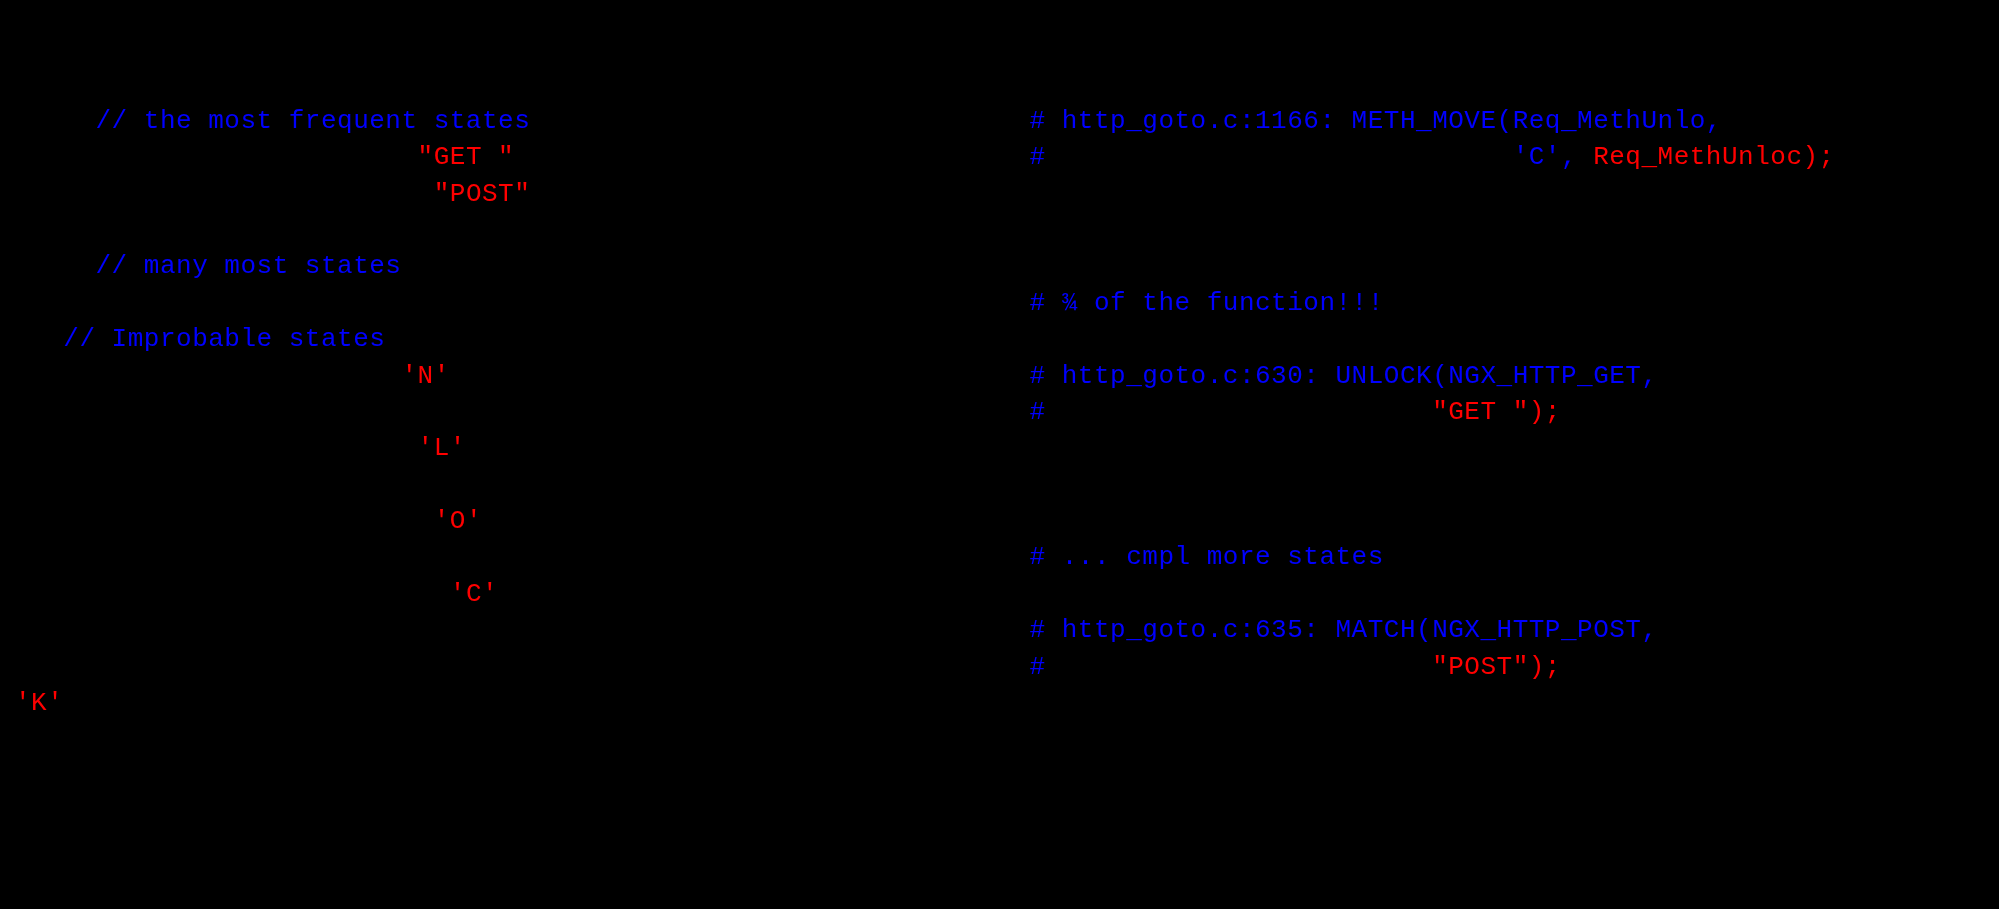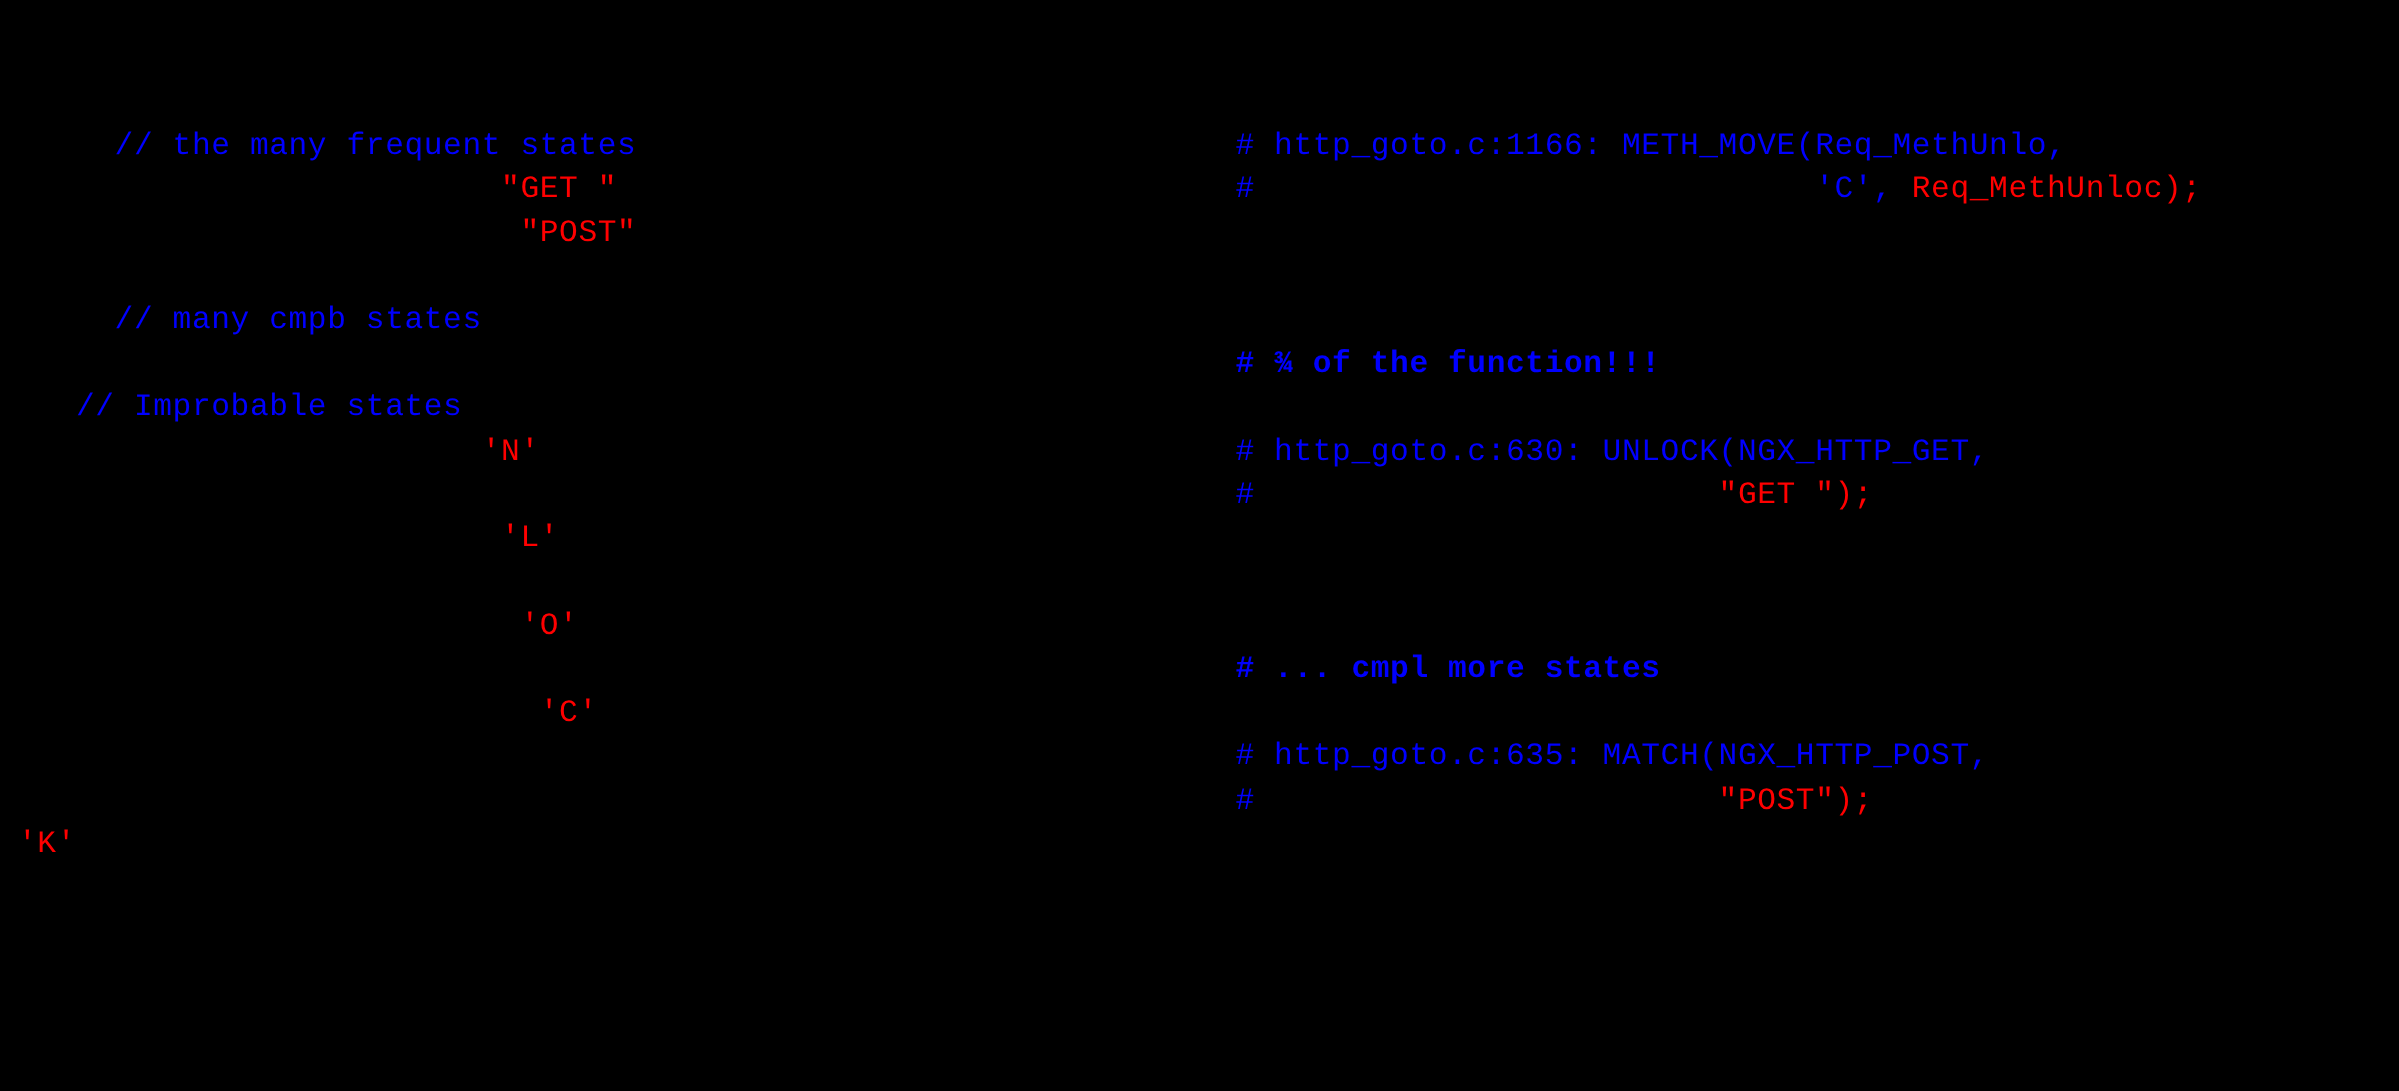--- a/index.html
+++ b/index.html
@@ -28,34 +28,34 @@
   .col-left {
     flex: 0 0 49%;
     padding-right: 10px;
   }
   .col-right {
     flex: 0 0 51%;
     padding-left: 10px;
   }
   .blue { color: #0000ff; }
   .red  { color: #ff0000; }
-  .bold { font-weight: bold; }
+  .bold { font-weight: normal; }
 </style>
 </head>
 <body>
 
 <div class="container">
 
   <div class="col col-left">
 <span>Req_Method: {</span>
-<span class="blue">     // the many frequent states</span>
+<span class="blue">     // the most frequent states</span>
 <span><span>     MATCH(NGX_HTTP_GET, </span><span class="red">"GET "</span><span>);</span></span>
 <span><span>     MATCH(NGX_HTTP_POST, </span><span class="red">"POST"</span><span>);</span></span>
 <span>     ...</span>
-<span class="blue">     // many cmpb states</span>
+<span class="blue">     // many most states</span>
 <span>     ...</span>
 <span class="blue">   // Improbable states</span>
 <span><span>   Req_MethU: METH_MOVE(</span><span class="red">'N'</span><span>,</span></span>
 <span>                        Req_MethUn);</span>
 <span><span>   Req_MethUn: METH_MOVE(</span><span class="red">'L'</span><span>,</span></span>
 <span>                Req_MethUnl);</span>
 <span><span>   Req_MethUnl: METH_MOVE(</span><span class="red">'O'</span><span>,</span></span>
 <span>                 Req_MethUnlo);</span>
 <span><span>   Req_MethUnlo: METH_MOVE(</span><span class="red">'C'</span><span>,</span></span>
 <span>                  Req_MethUnloc);</span>

